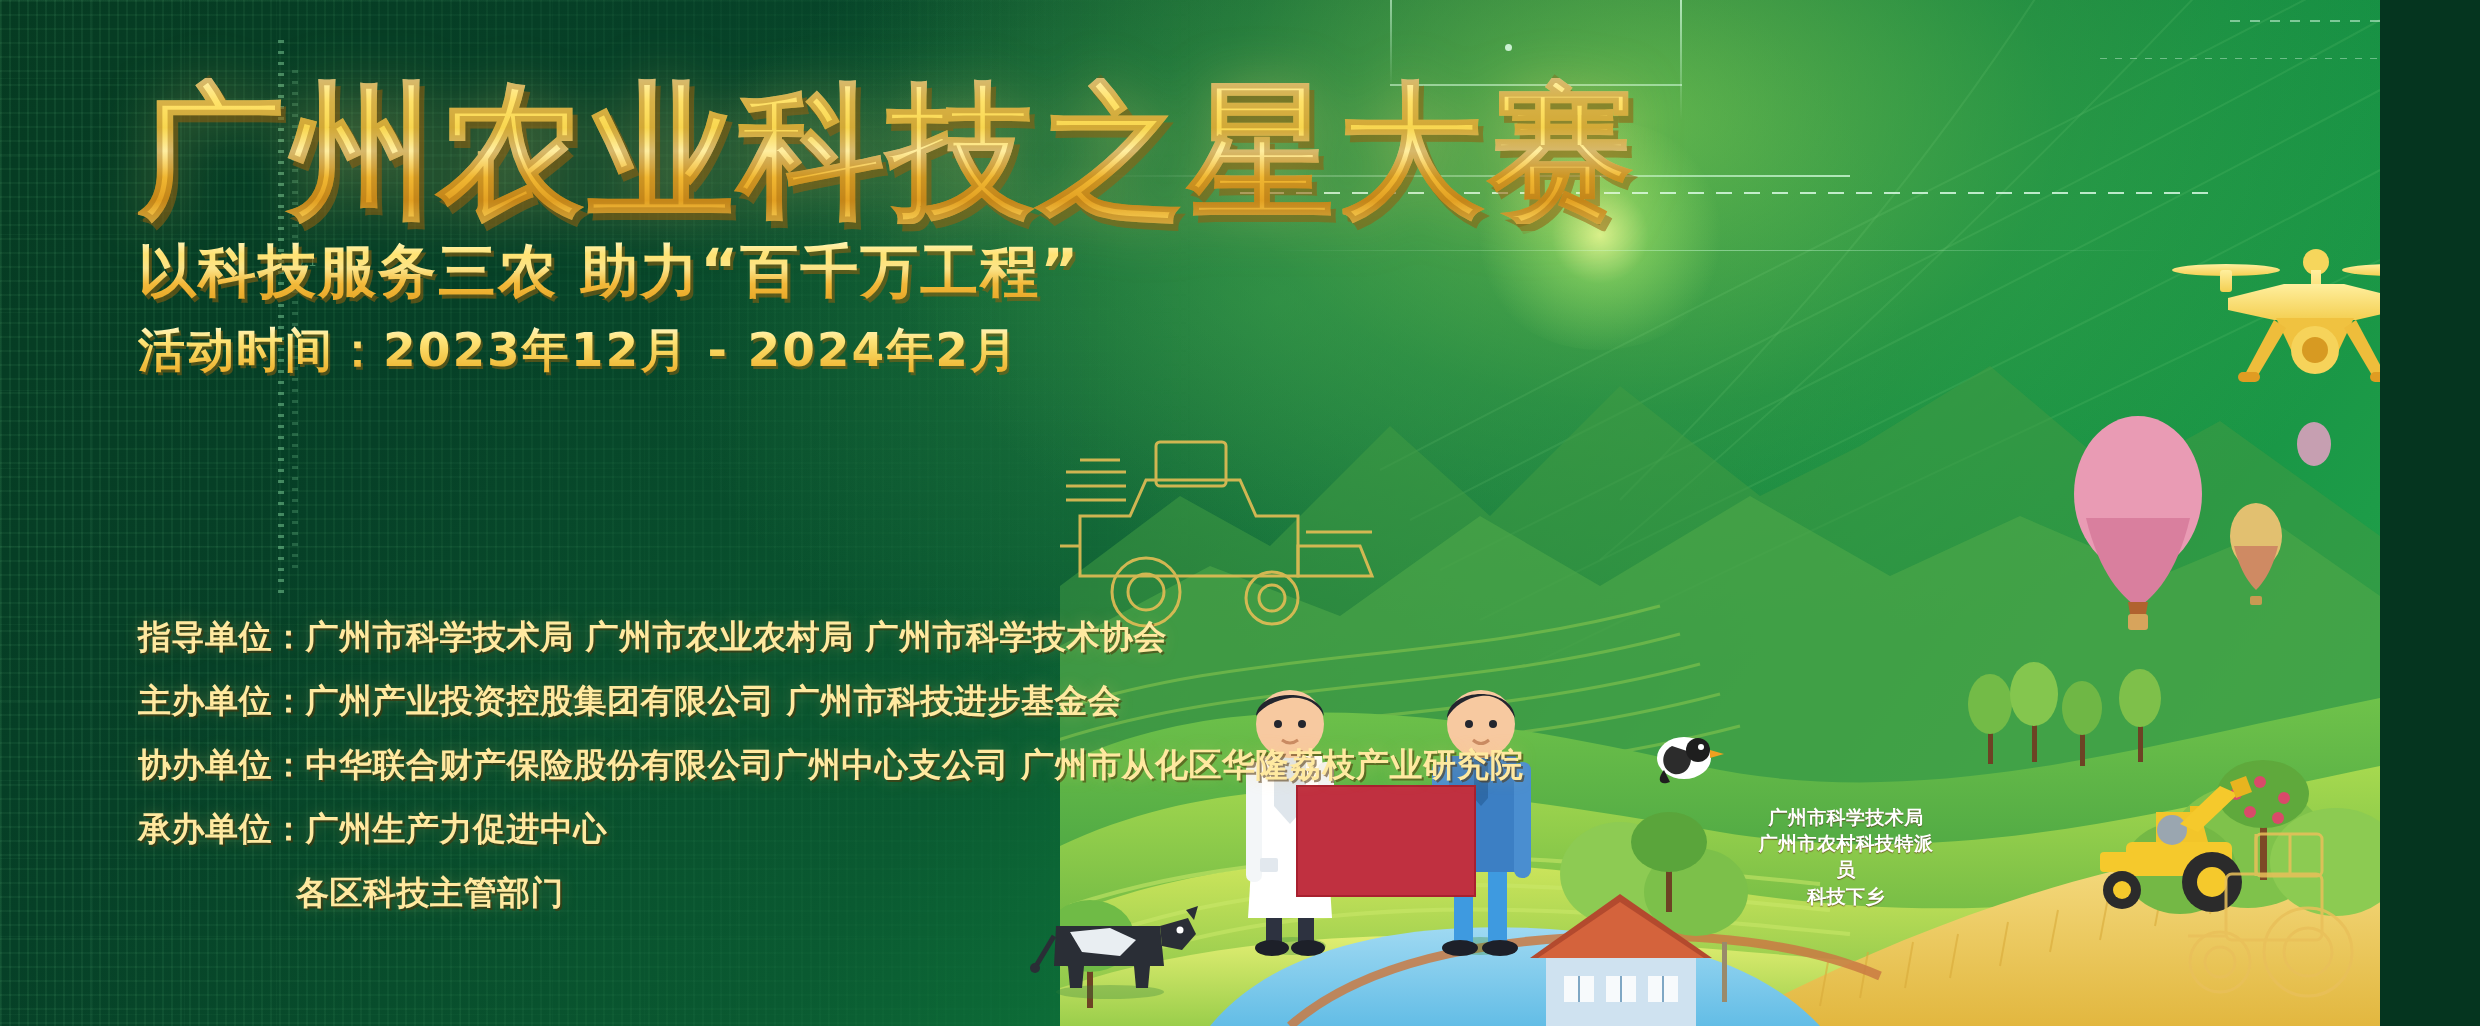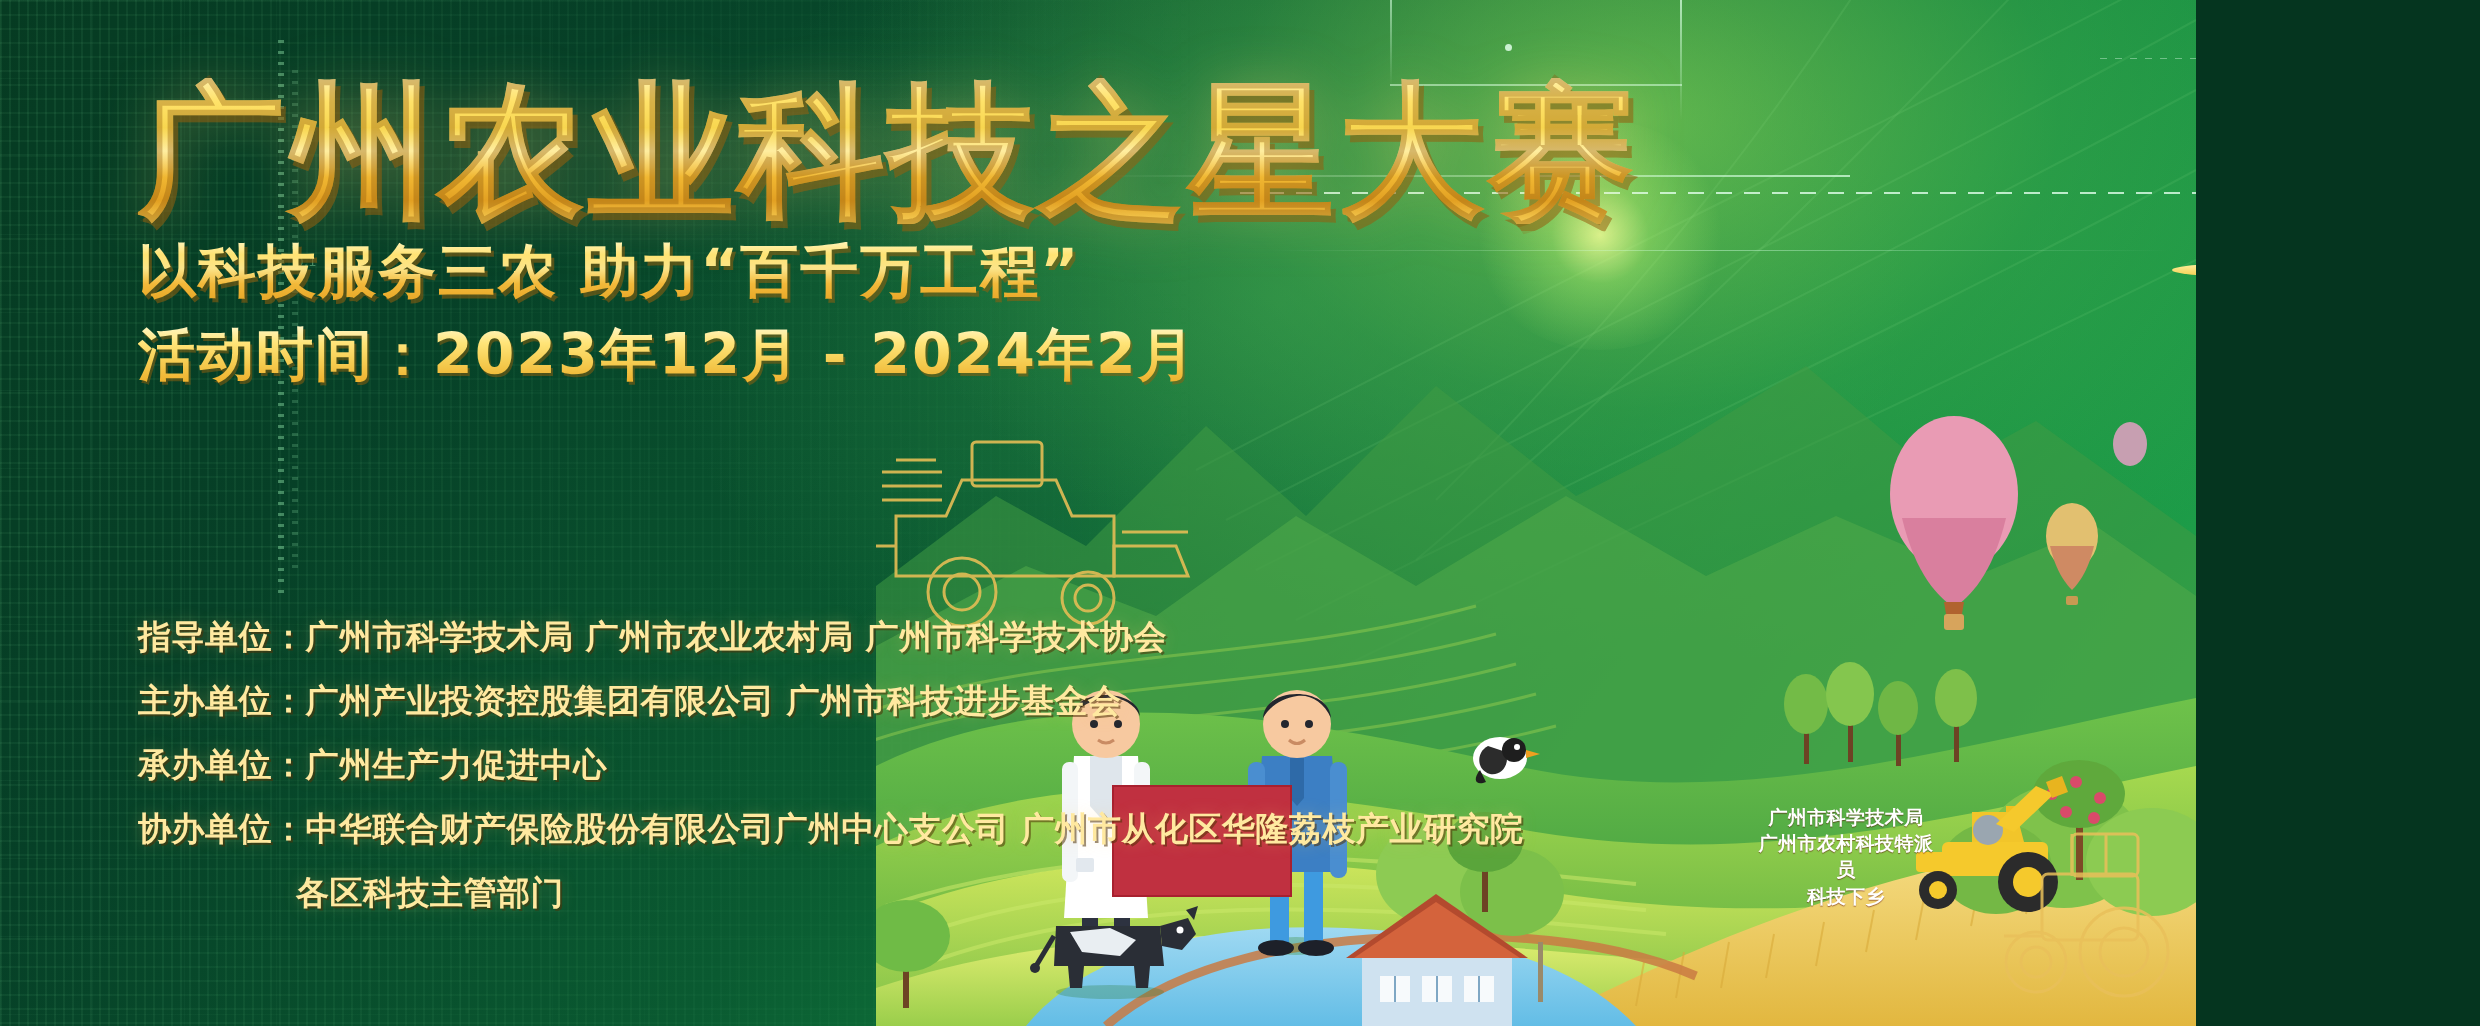--- a/index.html
+++ b/index.html
@@ -1,18 +1,18 @@
 <!DOCTYPE html>
 <html><head>
 <meta charset="utf-8">
 <style>
   html,body{margin:0;padding:0;background:#05351f;}
   *{box-sizing:border-box;}
   #banner{
-    position:relative;width:2196px;height:1026px;overflow:hidden;
+    position:relative;width:2380px;height:1026px;overflow:hidden;
     font-family:"Liberation Sans","DejaVu Sans",sans-serif;
     background:
       radial-gradient(ellipse 1100px 760px at 1640px 120px, rgba(150,225,90,.60) 0%, rgba(90,190,80,.30) 38%, rgba(20,120,60,0) 72%),
       radial-gradient(ellipse 900px 620px at 1280px 300px, rgba(60,170,85,.45) 0%, rgba(20,110,55,0) 70%),
       linear-gradient(125deg,#063b22 0%,#064027 22%,#0a5a31 48%,#128a42 72%,#1d9c48 88%,#2aa84d 100%);
   }
 
   
   .tech-grid{
     position:absolute;left:0;top:0;width:1320px;height:1026px;
@@ -64,21 +64,21 @@
     margin-top:18px;
     font-size:58px;line-height:1;letter-spacing:2px;font-weight:bold;
     font-family:"DejaVu Sans","Liberation Sans",sans-serif;
     background:linear-gradient(180deg,#fff3b5 0%,#ffe373 22%,#fbe489 46%,#f2b93a 72%,#e8a828 100%);
     -webkit-background-clip:text;background-clip:text;color:transparent;
     filter:drop-shadow(3px 4px 0 rgba(150,95,12,.55));
     white-space:nowrap;
   }
   .date-line{
     margin-top:26px;
-    font-size:57px;line-height:1;letter-spacing:2px;font-weight:bold;
+    font-size:47px;line-height:1;letter-spacing:2px;font-weight:bold;
     font-family:"DejaVu Sans","Liberation Sans",sans-serif;
     background:linear-gradient(180deg,#fff6c4 0%,#ffe478 30%,#f6cf55 60%,#eeb02c 100%);
     -webkit-background-clip:text;background-clip:text;color:transparent;
     filter:drop-shadow(2px 3px 0 rgba(150,95,12,.5));
     white-space:nowrap;
   }
 
   
   .orgs{position:absolute;left:138px;top:615px;width:1450px;}
   .org-row{
@@ -432,26 +432,26 @@
   <div class="orgs">
     <div class="org-row">
       <span class="org-label">指导单位：</span>
       <span class="org-value">广州市科学技术局  广州市农业农村局  广州市科学技术协会</span>
     </div>
     <div class="org-row">
       <span class="org-label">主办单位：</span>
       <span class="org-value">广州产业投资控股集团有限公司  广州市科技进步基金会</span>
     </div>
     <div class="org-row">
+      <span class="org-label">协办单位：</span>
+      <span class="org-value">中华联合财产保险股份有限公司广州中心支公司  广州市从化区华隆荔枝产业研究院</span>
+    </div>
+    <div class="org-row">
       <span class="org-label">承办单位：</span>
       <span class="org-value">广州生产力促进中心</span>
-    </div>
-    <div class="org-row">
-      <span class="org-label">协办单位：</span>
-      <span class="org-value">中华联合财产保险股份有限公司广州中心支公司  广州市从化区华隆荔枝产业研究院</span>
     </div>
     <div class="org-row indent">
       <span class="org-value">各区科技主管部门</span>
     </div>
   </div>
 
   <div class="sign-text">
     <div>广州市科学技术局</div>
     <div>广州市农村科技特派员</div>
     <div>科技下乡</div>

